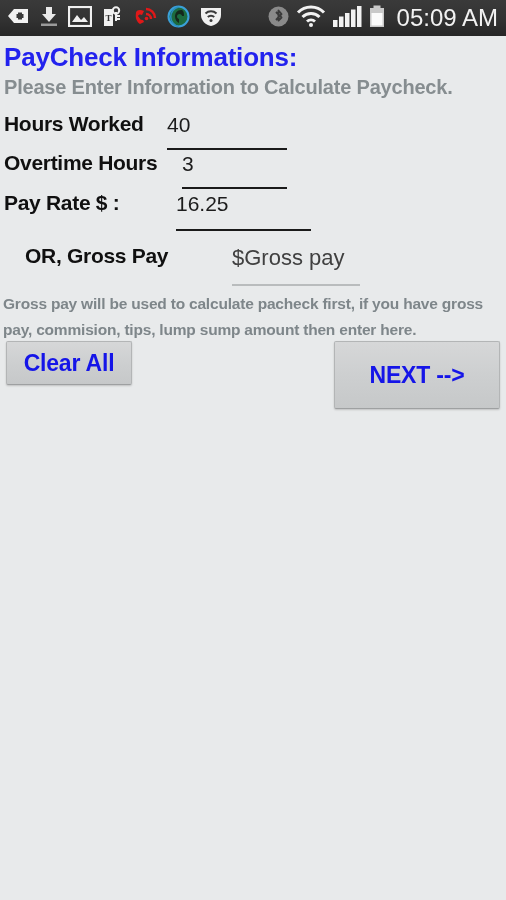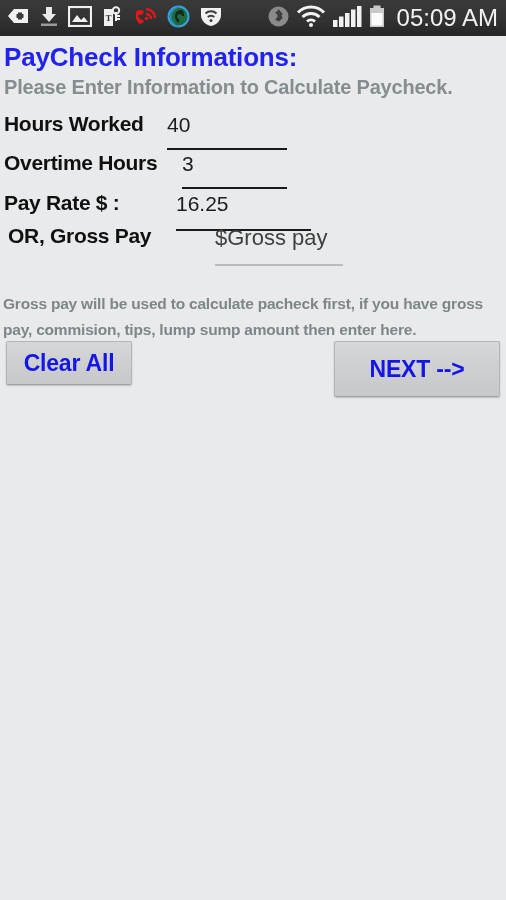--- a/index.html
+++ b/index.html
@@ -125,21 +125,21 @@
   }
   .underline.light {
     background: #b9bcbd;
     height: 2px;
   }
 
   
   #row-hours       { top: 76px; }
   #row-overtime    { top: 115px; }
   #row-payrate     { top: 155px; }
-  #row-grosspay    { top: 188px; }
+  #row-grosspay    { top: 208px; margin-left: 17px; }
 
   #note-text {
     position: absolute;
     left: 3px;
     top: 255px;
     width: 498px;
     color: #7e868a;
     font-size: 15.5px;
     font-weight: bold;
     line-height: 26px;
@@ -167,21 +167,21 @@
   #btn-clear-all {
     left: 6px;
     top: 305px;
     width: 126px;
     height: 44px;
   }
   #btn-next {
     left: 334px;
     top: 305px;
     width: 166px;
-    height: 56px;
+    height: 68px;
   }
 </style>
 </head>
 <body>
 
 <div id="status-bar">
 
   <div id="status-left">
 
     <span class="sicon">

